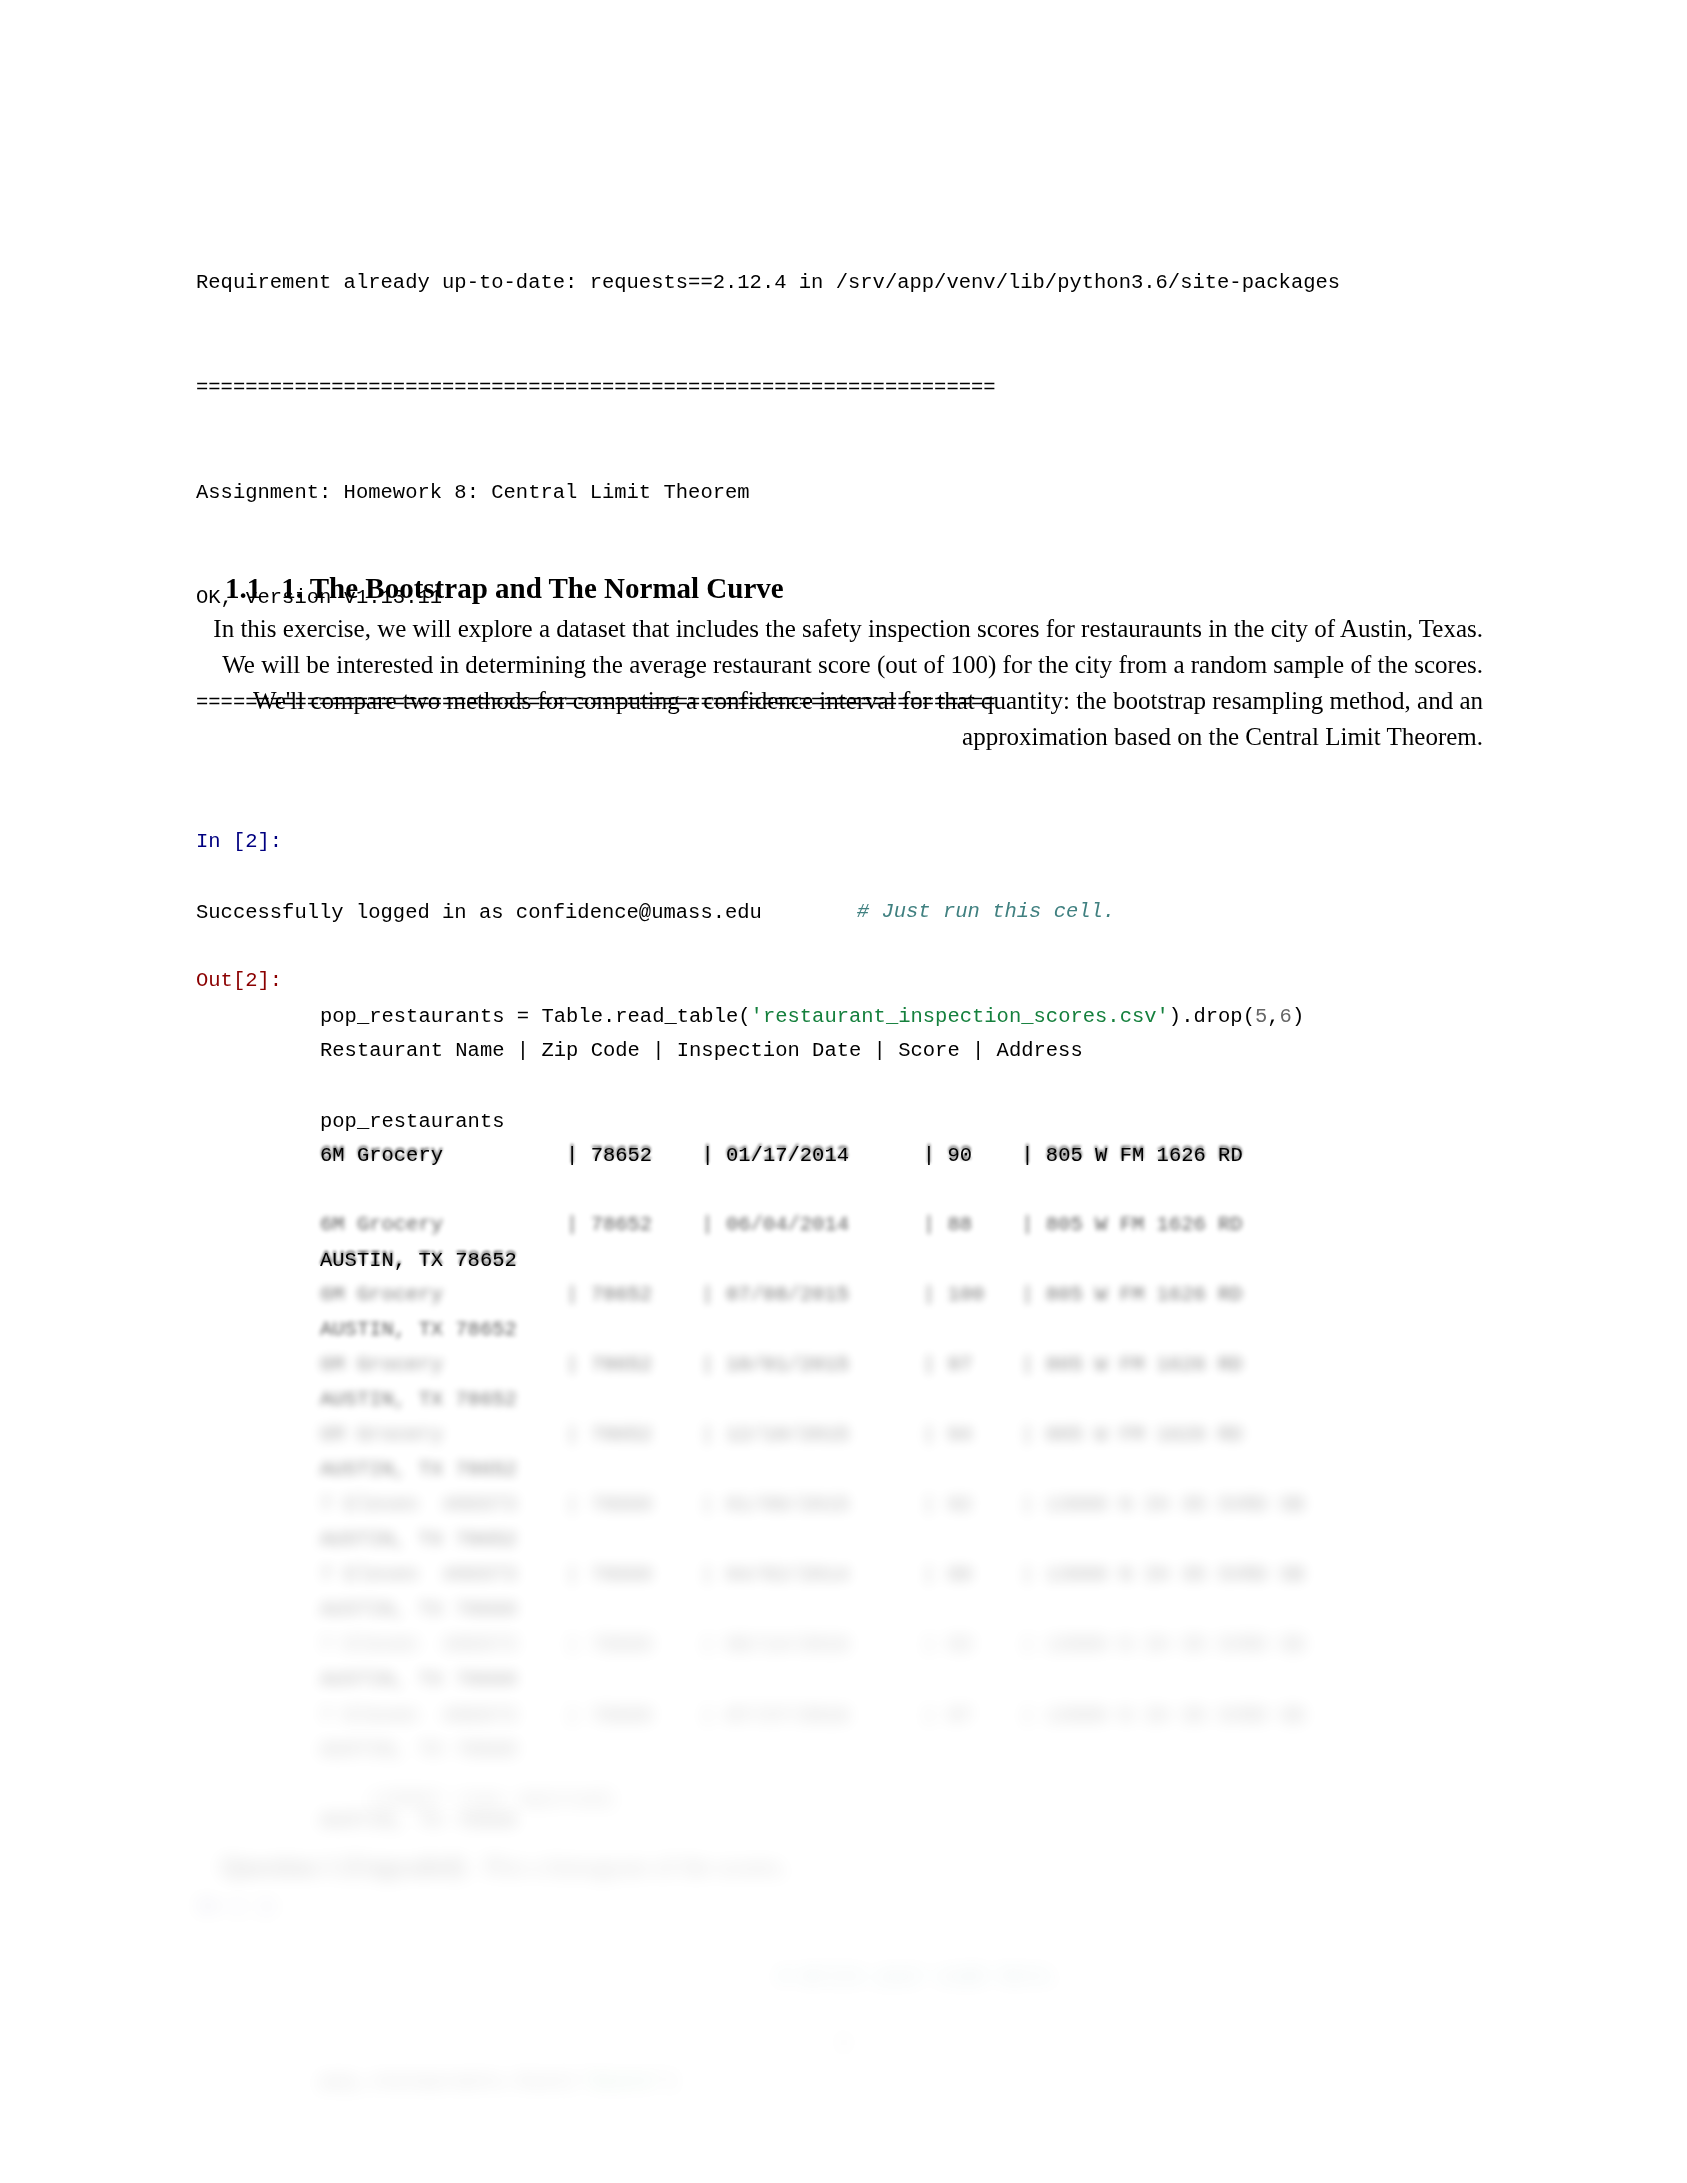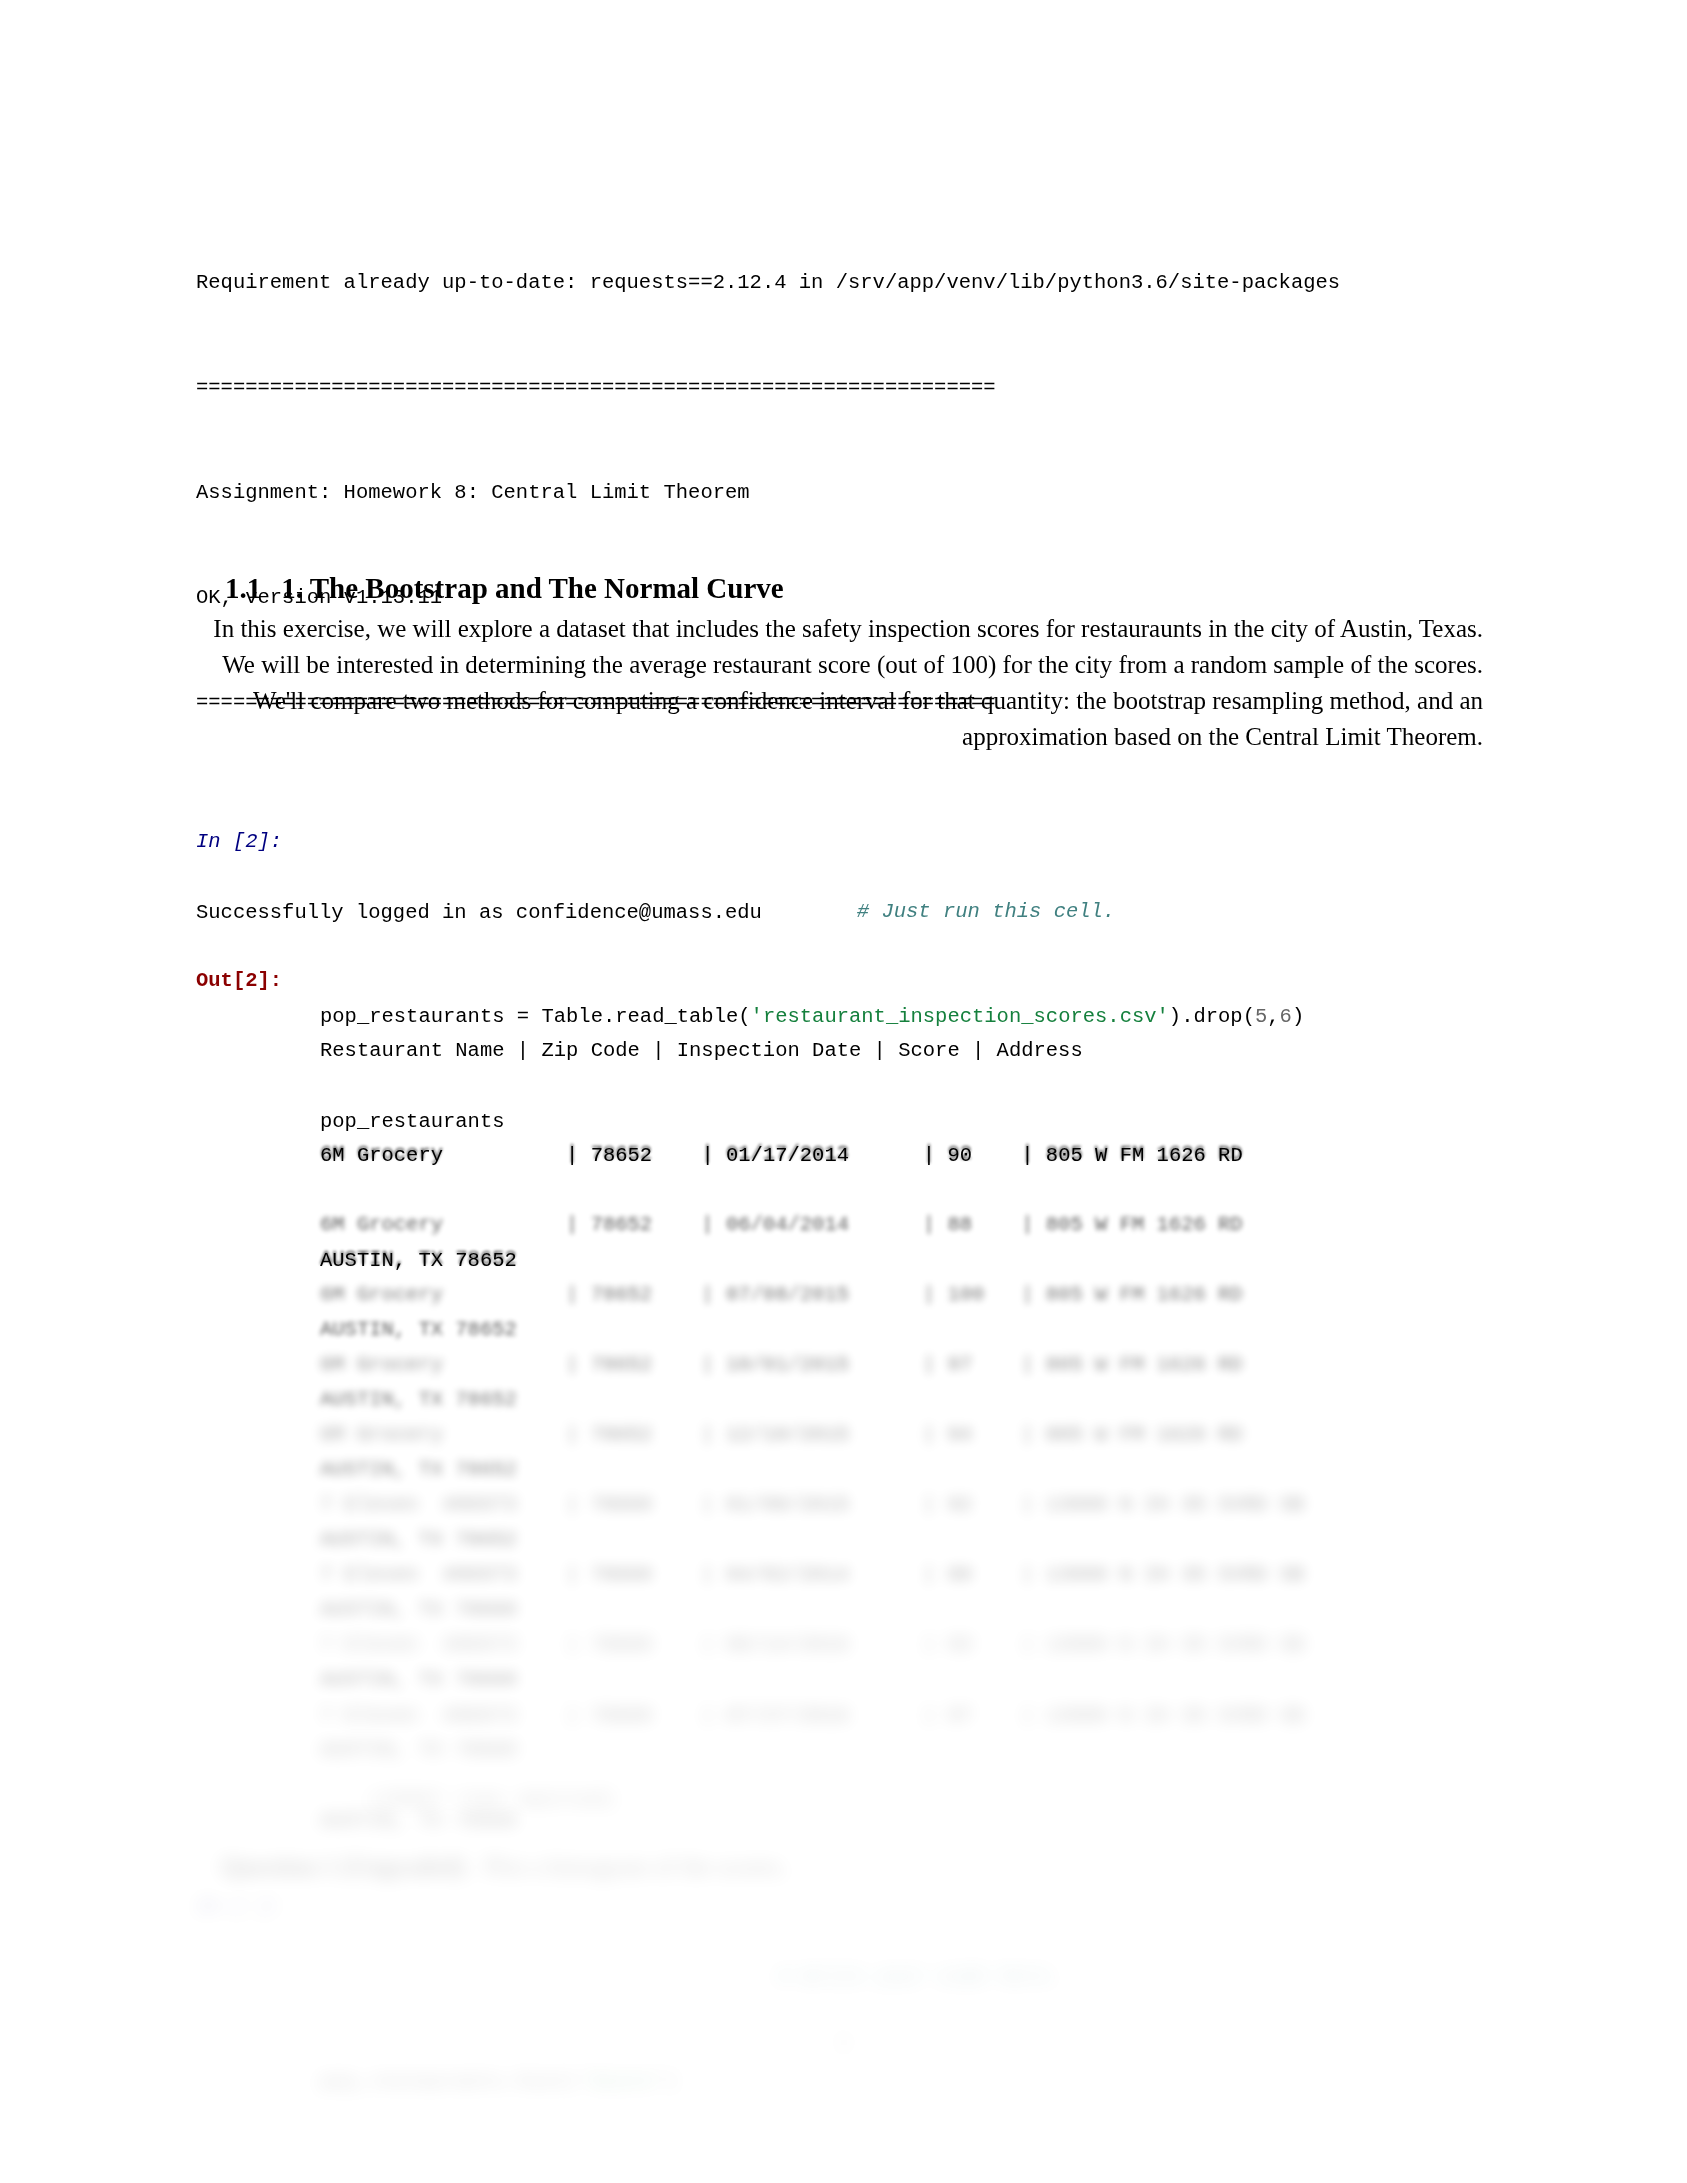--- a/index.html
+++ b/index.html
@@ -77,22 +77,22 @@
   }
   .prompt {
     position: absolute;
     left: 0;
     top: 0;
     font-family: "Liberation Mono", monospace;
     font-size: 20.5px;
     line-height: 35px;
     white-space: pre;
   }
-  .prompt.in  { color: #000080; font-style: italic; }
-  .prompt.out { color: #8b0000; font-weight: bold; }
+  .prompt.in  { color: #000080; }
+  .prompt.out { color: #8b0000; }
   .cell-body {
     margin-left: 124px;
     font-family: "Liberation Mono", monospace;
     font-size: 20.5px;
     line-height: 35px;
     white-space: pre;
   }
   .cell-body .line { display: block; }
 
   

